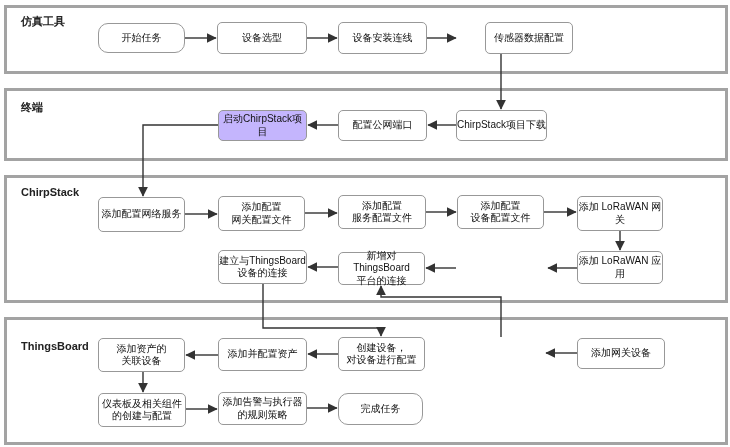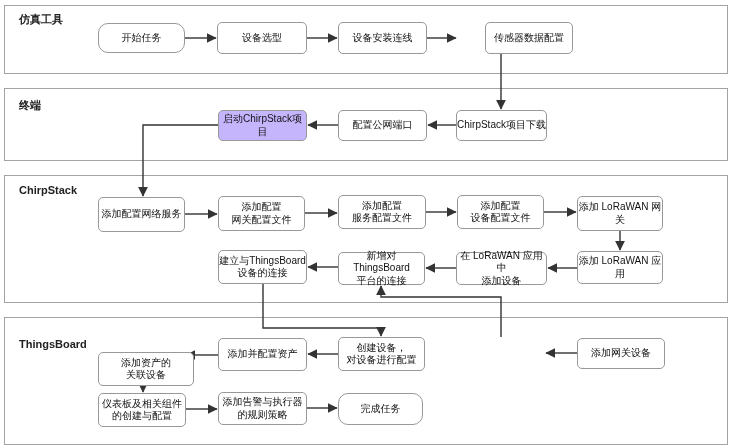--- a/index.html
+++ b/index.html
@@ -5,21 +5,21 @@
   html,body{margin:0;padding:0;background:#fff;}
   #canvas{
     position:relative;
     width:730px;height:447px;
     background:#ffffff;
     font-family:"Liberation Sans","DejaVu Sans",sans-serif;
     overflow:hidden;
   }
   .lane{
     position:absolute;
-    border:1px solid #000000;
+    border:3px solid #000000;
     box-sizing:border-box;
     background:#ffffff;
   }
   .lane-label{
     position:absolute;
     left:14px;
     font-size:11px;
     font-weight:600;
     color:#222222;
     white-space:nowrap;
@@ -101,24 +101,22 @@
 网关配置文件</div>
     <div class="node" style="left: 338px; top: 195px; width: 88px; height: 34px; border-radius: 5px; border-color: rgb(152, 152, 152); background: rgb(255, 255, 255); color: rgb(17, 17, 17);">添加配置
 服务配置文件</div>
     <div class="node" style="left: 457px; top: 195px; width: 87px; height: 34px; border-radius: 5px; border-color: rgb(152, 152, 152); background: rgb(255, 255, 255); color: rgb(17, 17, 17);">添加配置
 设备配置文件</div>
     <div class="node" style="left: 577px; top: 196px; width: 86px; height: 35px; border-radius: 5px; border-color: rgb(152, 152, 152); background: rgb(255, 255, 255); color: rgb(17, 17, 17);">添加 LoRaWAN 网关</div>
     <div class="node" style="left: 218px; top: 250px; width: 89px; height: 34px; border-radius: 5px; border-color: rgb(152, 152, 152); background: rgb(255, 255, 255); color: rgb(17, 17, 17);">建立与ThingsBoard
 设备的连接</div>
     <div class="node" style="left: 338px; top: 252px; width: 87px; height: 33px; border-radius: 5px; border-color: rgb(152, 152, 152); background: rgb(255, 255, 255); color: rgb(17, 17, 17);">新增对ThingsBoard
 平台的连接</div>
-    <div class="node" style="left: 456px; top: 252px; width: 91px; height: 33px; border-radius: 5px; border-color: rgb(152, 152, 152); background: rgb(255, 255, 255); color: rgb(17, 17, 17);">在 LoRaWAN 应用中
-添加设备</div>
     <div class="node" style="left: 577px; top: 251px; width: 86px; height: 33px; border-radius: 5px; border-color: rgb(152, 152, 152); background: rgb(255, 255, 255); color: rgb(17, 17, 17);">添加 LoRaWAN 应用</div>
-    <div class="node" style="left: 98px; top: 338px; width: 96px; height: 34px; border-radius: 5px; border-color: rgb(152, 152, 152); background: rgb(255, 255, 255); color: rgb(17, 17, 17); margin-top: 14px;">添加资产的
+    <div class="node" style="left: 98px; top: 338px; width: 87px; height: 34px; border-radius: 5px; border-color: rgb(152, 152, 152); background: rgb(255, 255, 255); color: rgb(17, 17, 17);">添加资产的
 关联设备</div>
     <div class="node" style="left: 218px; top: 338px; width: 89px; height: 33px; border-radius: 5px; border-color: rgb(152, 152, 152); background: rgb(255, 255, 255); color: rgb(17, 17, 17);">添加并配置资产</div>
     <div class="node" style="left: 338px; top: 337px; width: 87px; height: 34px; border-radius: 5px; border-color: rgb(152, 152, 152); background: rgb(255, 255, 255); color: rgb(17, 17, 17);">创建设备，
 对设备进行配置</div>
     <div class="node" style="left: 577px; top: 338px; width: 88px; height: 31px; border-radius: 5px; border-color: rgb(152, 152, 152); background: rgb(255, 255, 255); color: rgb(17, 17, 17);">添加网关设备</div>
     <div class="node" style="left: 98px; top: 393px; width: 88px; height: 34px; border-radius: 5px; border-color: rgb(152, 152, 152); background: rgb(255, 255, 255); color: rgb(17, 17, 17);">仪表板及相关组件
 的创建与配置</div>
     <div class="node" style="left: 218px; top: 392px; width: 89px; height: 33px; border-radius: 5px; border-color: rgb(152, 152, 152); background: rgb(255, 255, 255); color: rgb(17, 17, 17);">添加告警与执行器
 的规则策略</div>
     <div class="node" style="left: 338px; top: 393px; width: 85px; height: 32px; border-radius: 10px; border-color: rgb(152, 152, 152); background: rgb(255, 255, 255); color: rgb(17, 17, 17);">完成任务</div>

